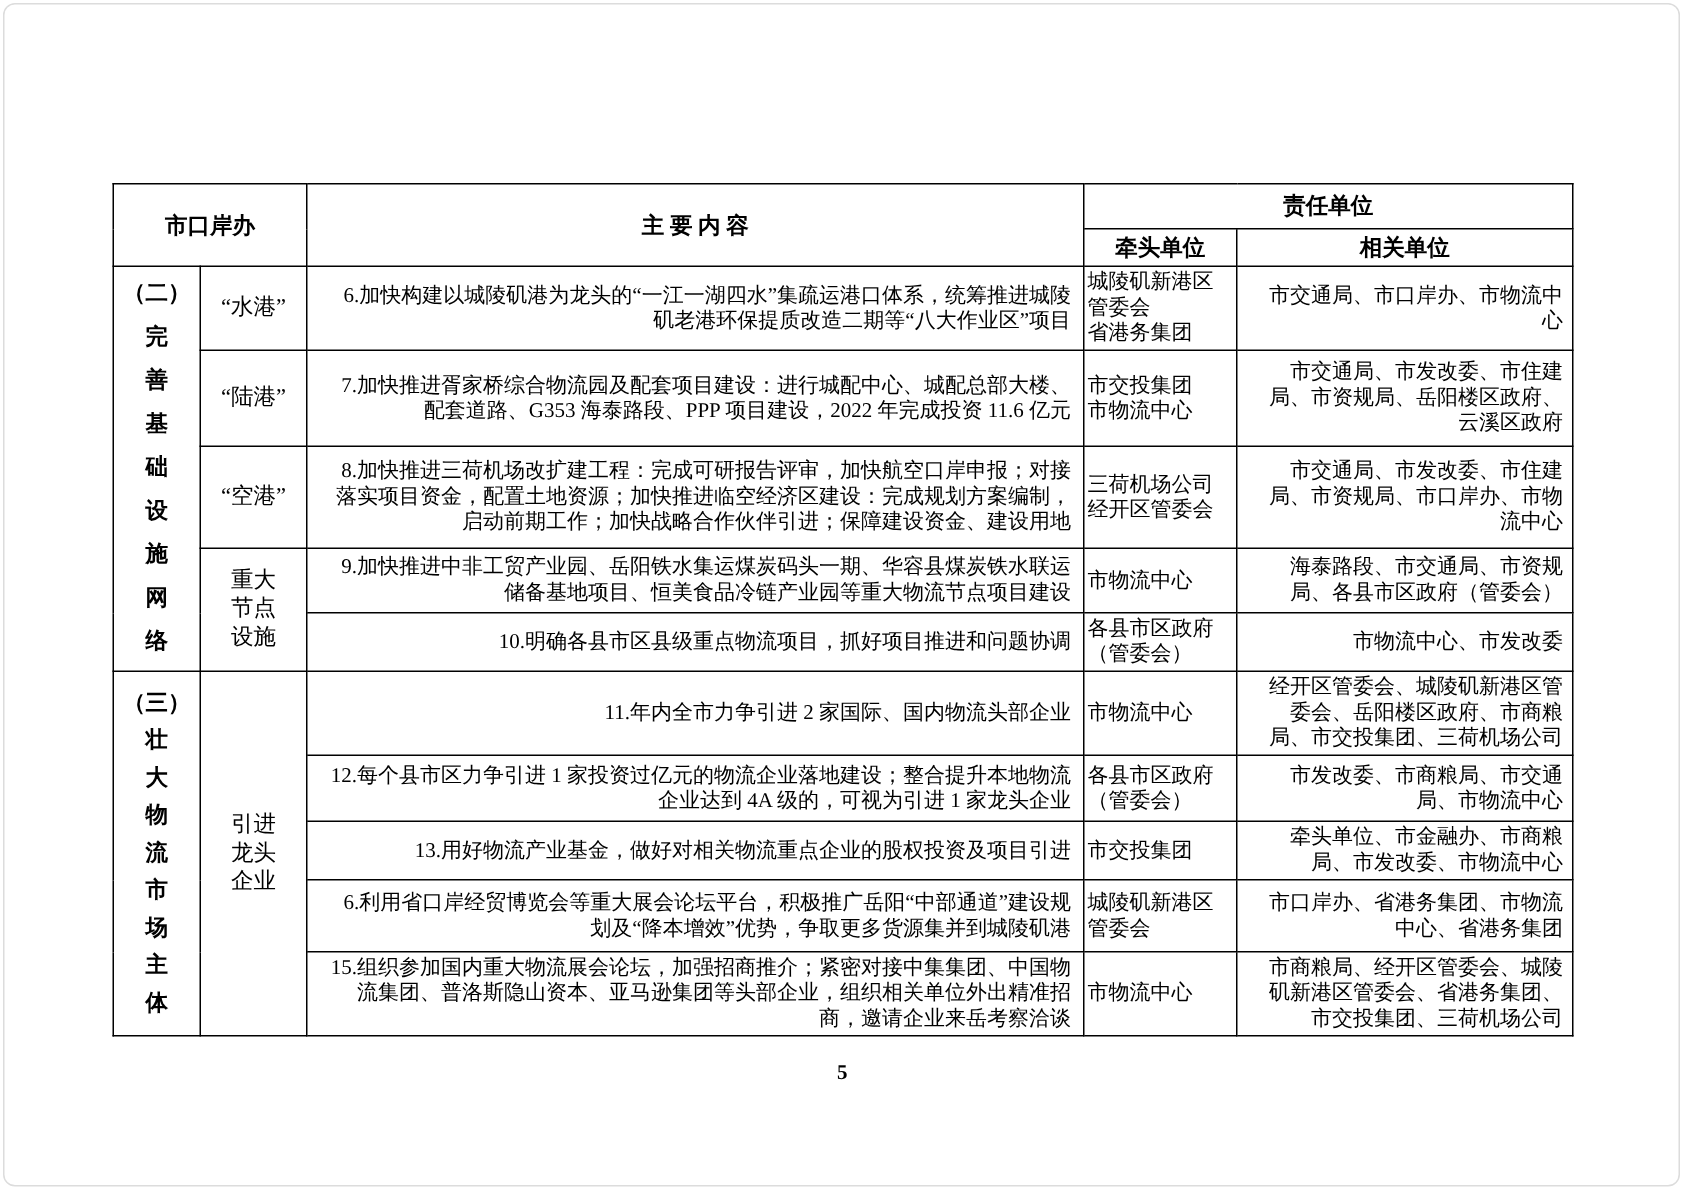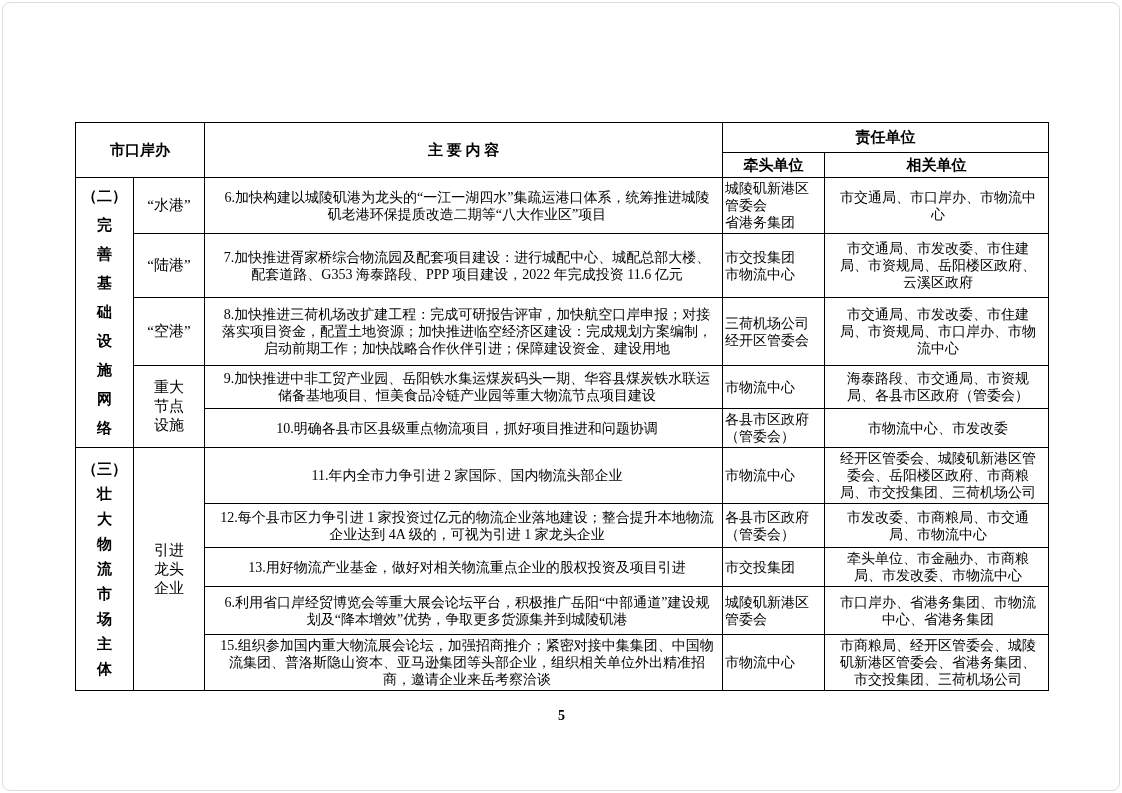--- a/index.html
+++ b/index.html
@@ -47,33 +47,33 @@
   td.sec3 { line-height: 25px; }
   td.sub-cell {
     font-weight: normal;
     text-align: center;
     white-space: pre-line;
     font-size: 15px;
     line-height: 19px;
     padding: 0 2px;
   }
   td.content-cell {
-    text-align: center;
+    text-align: right;
     padding: 2px 8px 2px 15px;
     line-height: 17px;
     white-space: normal;
   }
   td.lead-cell {
     text-align: left;
     white-space: pre-line;
     line-height: 17px;
     padding: 2px 2px;
   }
   td.related-cell {
-    text-align: center;
+    text-align: right;
     padding: 2px 6px 2px 9px;
     line-height: 17px;
   }
   .page-number {
     position: absolute;
     left: 75px; top: 708px;
     width: 973px;
     text-align: center;
     font-size: 14px;
     font-weight: bold;

